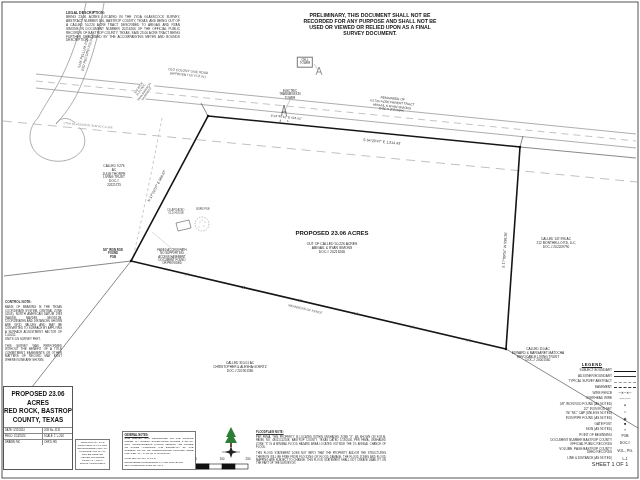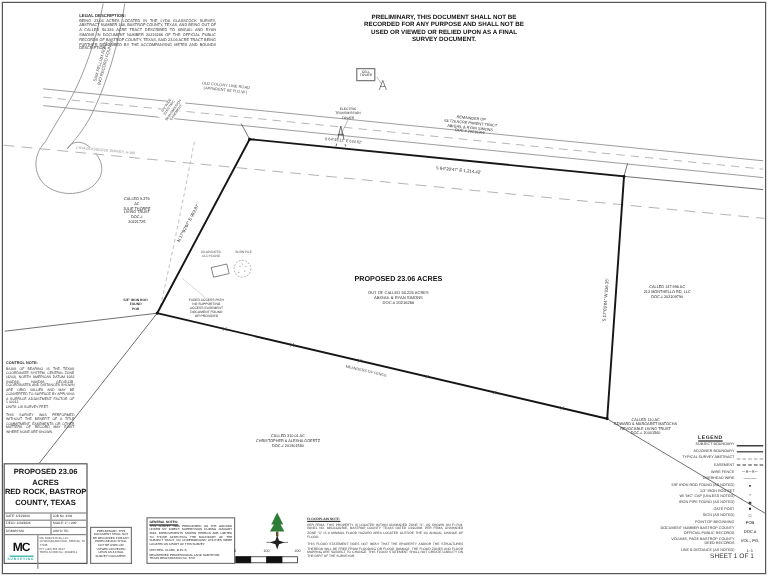--- a/index.html
+++ b/index.html
@@ -203,31 +203,20 @@
       <span class="c2">JOB No. 4131</span>
     </div>
     <div class="tb-row">
       <span class="c1">FIELD: 1/24/2024</span>
       <span class="c2">SCALE: 1" = 200'</span>
     </div>
     <div class="tb-row">
       <span class="c1">DRAWN: MC</span>
       <span class="c2">CHK'D: RD</span>
     </div>
-    <div class="tb-bot">
-      <div class="logo">
-        <span class="logo-mc">MC</span>
-        <span class="logo-bar"></span>
-        <span class="logo-sub">SURVEYING</span>
-      </div>
-      <div class="firm">MC SURVEYING, LLC
-26 WOODLAND WAY, SPRING, TX 77386
-PH: (281) 555-0147
-TBPELS FIRM No. 10194512</div>
-    </div>
   </div>
 
   <div class="box lbl" style="left:75px;top:439px;width:35px;height:31px;font-size:2.5px;padding:2px 1px;position:absolute;">PRELIMINARY, THIS DOCUMENT SHALL NOT BE RECORDED FOR ANY PURPOSE AND SHALL NOT BE USED OR VIEWED OR RELIED UPON AS A FINAL SURVEY DOCUMENT.</div>
 
   <div class="box" style="left:122px;top:431px;width:74px;height:39px;padding:1.5px;">
     <div style="font-size:2.7px;font-weight:bold;text-decoration:underline;">GENERAL NOTES:</div>
     <div class="just" style="font-size:2.5px;line-height:1.25;white-space:pre-line;">THIS SURVEY WAS PERFORMED ON THE GROUND UNDER MY DIRECT SUPERVISION DURING JANUARY 2024. IMPROVEMENTS SHOWN HEREON ARE LIMITED TO THOSE AFFECTING THE BOUNDARY OF THE SUBJECT TRACT. NO UNDERGROUND UTILITIES WERE LOCATED AS A PART OF THIS SURVEY.</div>
     <div style="font-size:2.5px;line-height:1.3;margin-top:2px;white-space:pre-line;">MITCHELL CLARK, R.P.L.S.
 REGISTERED PROFESSIONAL LAND SURVEYOR
 TEXAS REGISTRATION No. 6747</div>

